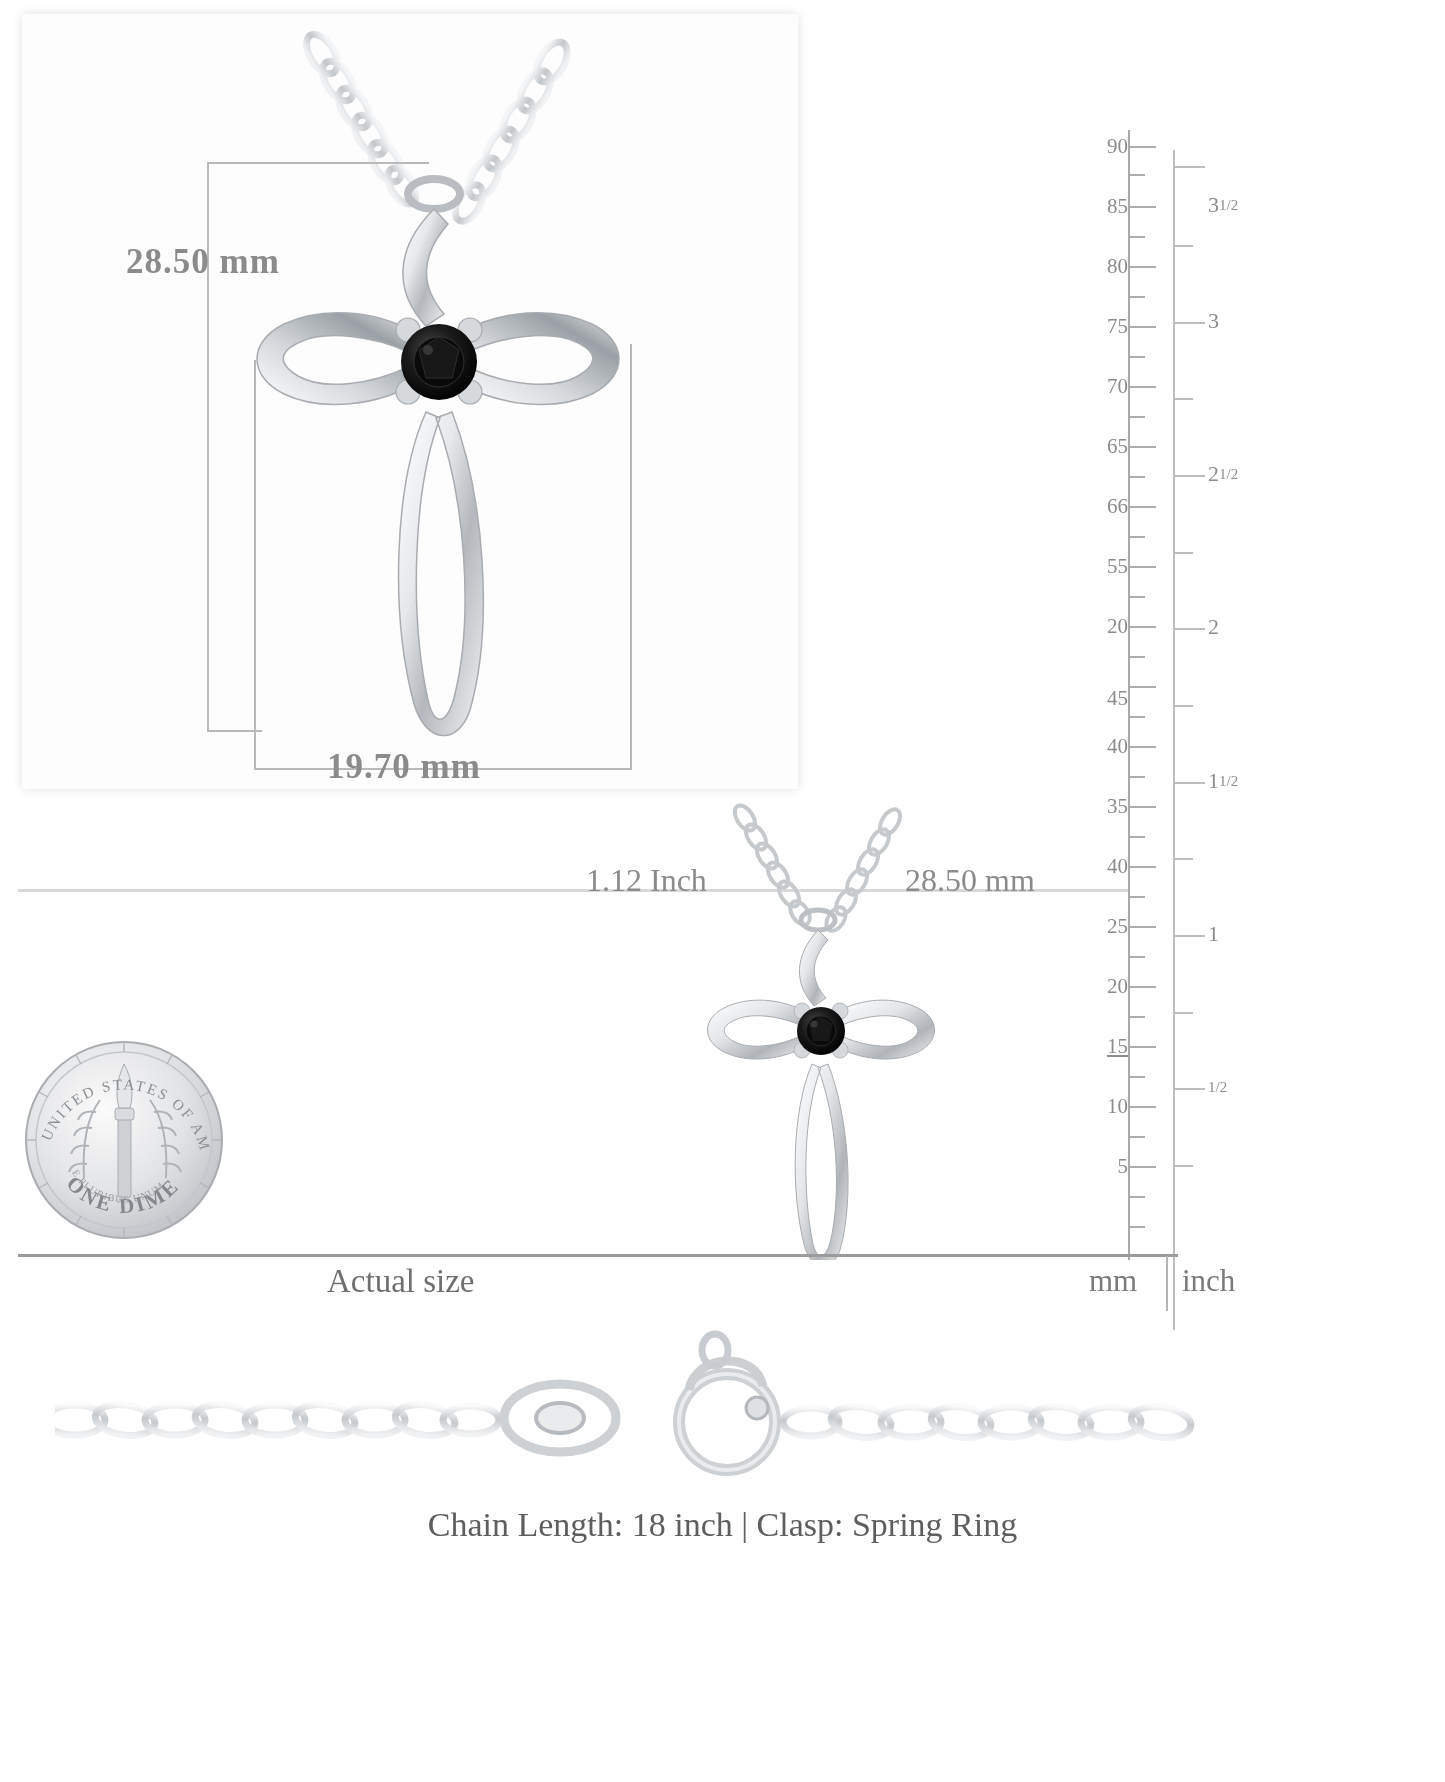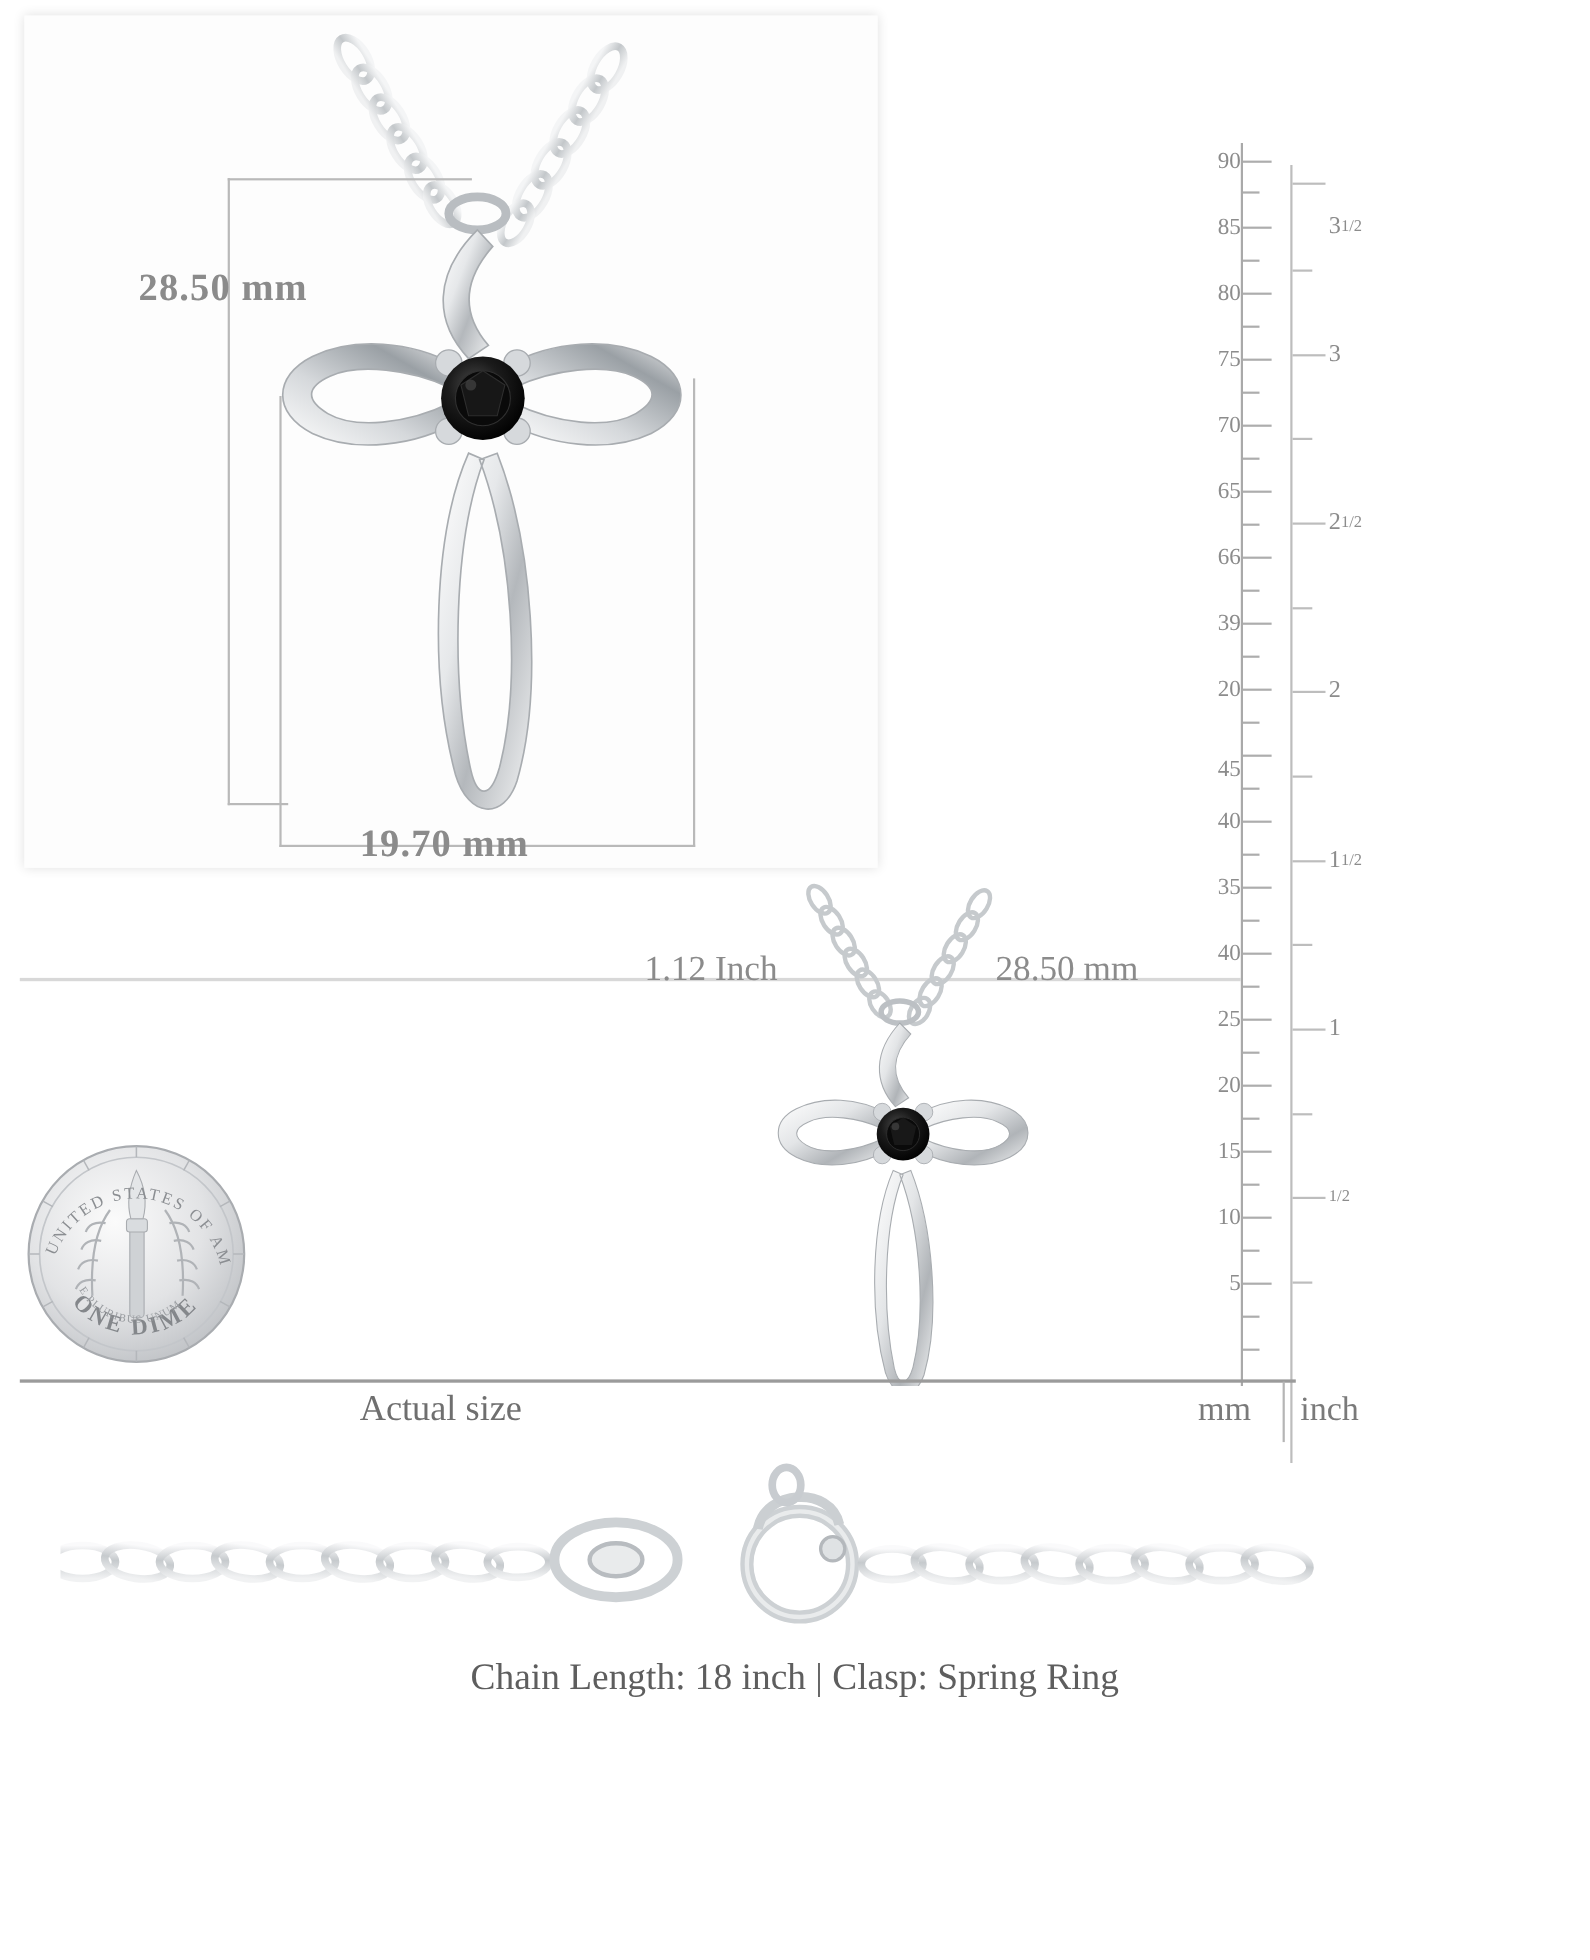--- a/index.html
+++ b/index.html
@@ -304,21 +304,21 @@
   <div class="mm-tick major" style="top:256px;"></div>
   <div class="mm-num" style="top:244px;">70</div>
   <div class="mm-tick minor" style="top:286px;"></div>
   <div class="mm-tick major" style="top:316px;"></div>
   <div class="mm-num" style="top:304px;">65</div>
   <div class="mm-tick minor" style="top:346px;"></div>
   <div class="mm-tick major" style="top:376px;"></div>
   <div class="mm-num" style="top:364px;">66</div>
   <div class="mm-tick minor" style="top:406px;"></div>
   <div class="mm-tick major" style="top:436px;"></div>
-  <div class="mm-num" style="top:424px;">39</div>
+  <div class="mm-num" style="top:424px;">55</div>
   <div class="mm-tick minor" style="top:466px;"></div>
   <div class="mm-tick major" style="top:496px;"></div>
   <div class="mm-num" style="top:484px;">20</div>
   <div class="mm-tick minor" style="top:526px;"></div>
   <div class="mm-tick major" style="top:556px;"></div>
   <div class="mm-num" style="top:556px;">45</div>
   <div class="mm-tick minor" style="top:586px;"></div>
   <div class="mm-tick major" style="top:616px;"></div>
   <div class="mm-num" style="top:604px;">40</div>
   <div class="mm-tick minor" style="top:646px;"></div>
@@ -328,21 +328,21 @@
   <div class="mm-tick major" style="top:736px;"></div>
   <div class="mm-num" style="top:724px;">40</div>
   <div class="mm-tick minor" style="top:766px;"></div>
   <div class="mm-tick major" style="top:796px;"></div>
   <div class="mm-num" style="top:784px;">25</div>
   <div class="mm-tick minor" style="top:826px;"></div>
   <div class="mm-tick major" style="top:856px;"></div>
   <div class="mm-num" style="top:844px;">20</div>
   <div class="mm-tick minor" style="top:886px;"></div>
   <div class="mm-tick major" style="top:916px;"></div>
-  <div class="mm-num" style="top:904px;">15</div>
+  <div class="mm-num" style="top:904px;text-decoration:underline;">15</div>
   <div class="mm-tick minor" style="top:946px;"></div>
   <div class="mm-tick major" style="top:976px;"></div>
   <div class="mm-num" style="top:964px;">10</div>
   <div class="mm-tick minor" style="top:1006px;"></div>
   <div class="mm-tick major" style="top:1036px;"></div>
   <div class="mm-num" style="top:1024px;">5</div>
   <div class="mm-tick minor" style="top:1066px;"></div>
   <div class="mm-tick minor" style="top:1096px;"></div>
 
   <div class="in-tick major" style="top:36px;"></div>

